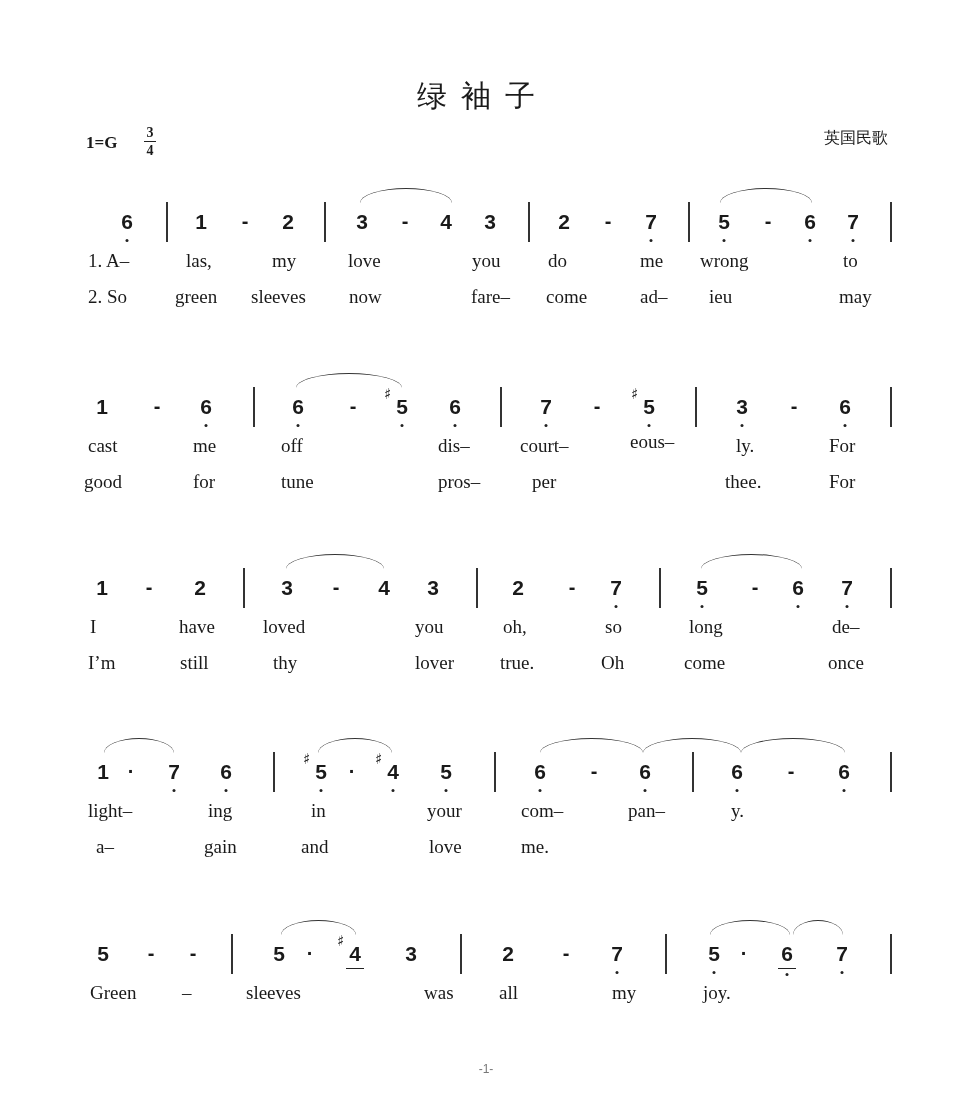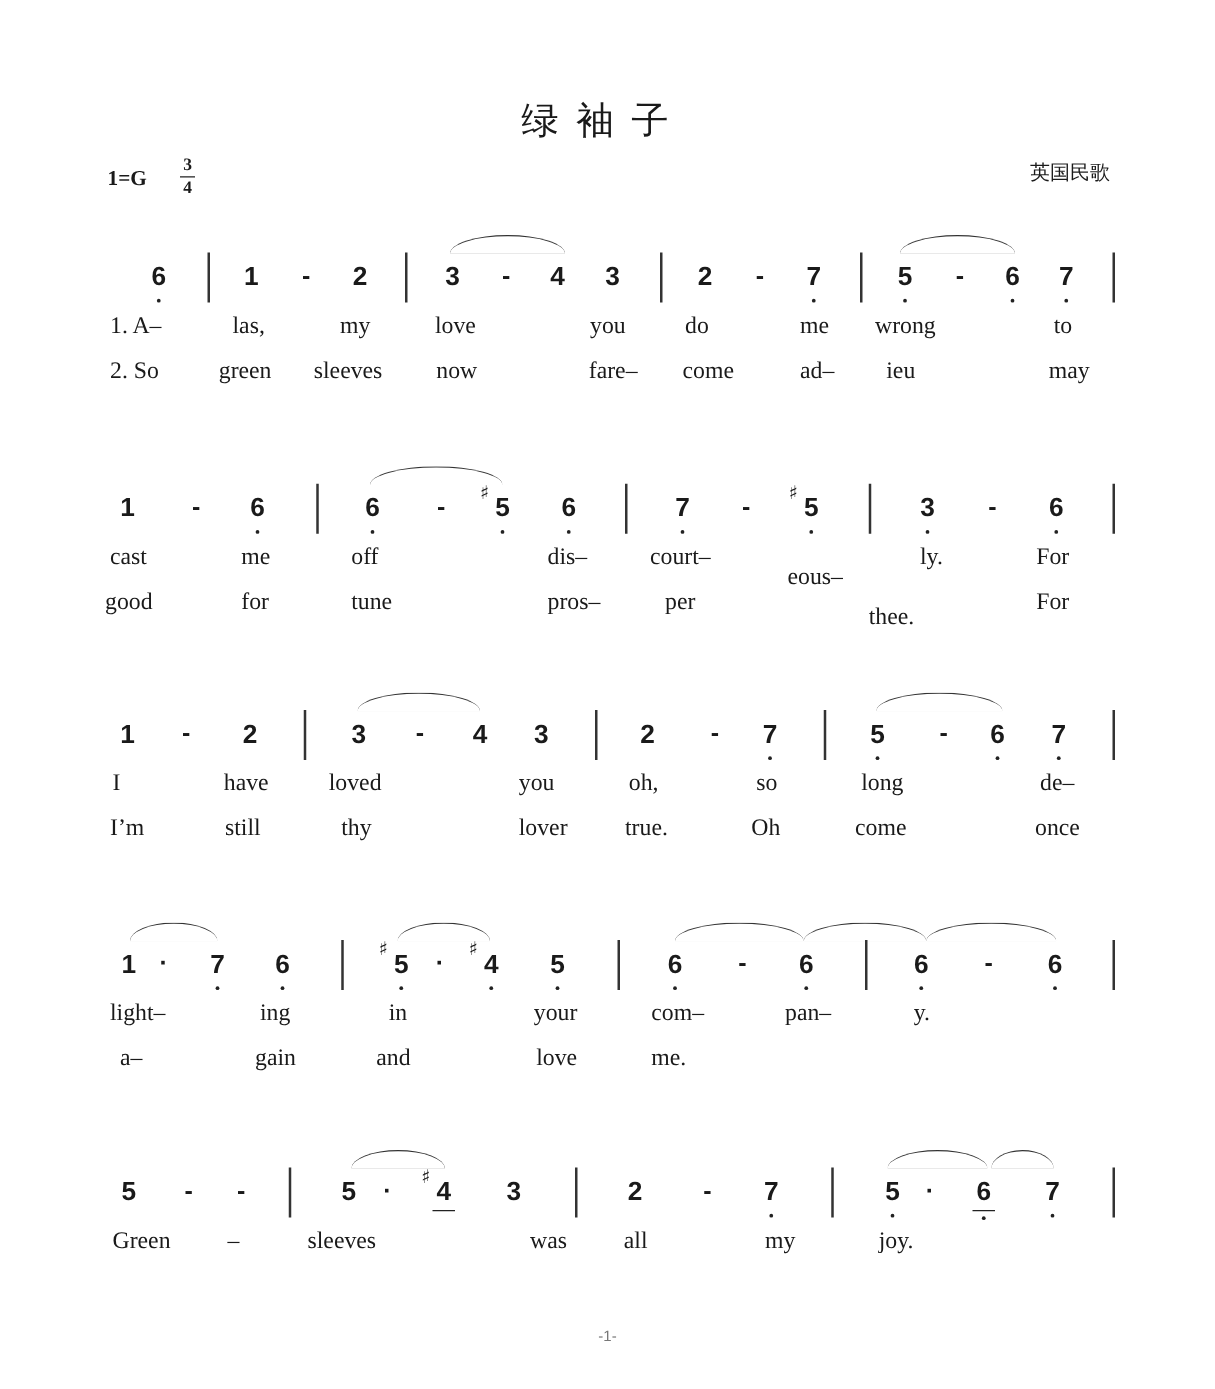--- a/index.html
+++ b/index.html
@@ -94,29 +94,29 @@
       <div class="bar" style="left: 695px; top: -8px;"></div>
       <div class="n" style="left: 742px; top: 0px;"><span>3</span><span class="dot"></span></div>
       <div class="dash" style="left: 794px; top: 0px;">-</div>
       <div class="n" style="left: 845px; top: 0px;"><span>6</span><span class="dot"></span></div>
       <div class="bar" style="left: 890px; top: -8px;"></div>
       <div class="ly" style="left: 88px; top: 40px;">cast</div>
       <div class="ly" style="left: 193px; top: 40px;">me</div>
       <div class="ly" style="left: 281px; top: 40px;">off</div>
       <div class="ly" style="left: 438px; top: 40px;">dis–</div>
       <div class="ly" style="left: 520px; top: 40px;">court–</div>
-      <div class="ly" style="left: 630px; top: 56px;">eous–</div>
+      <div class="ly" style="left: 630px; top: 36px;">eous–</div>
       <div class="ly" style="left: 736px; top: 40px;">ly.</div>
       <div class="ly" style="left: 829px; top: 40px;">For</div>
       <div class="ly" style="left: 84px; top: 76px;">good</div>
       <div class="ly" style="left: 193px; top: 76px;">for</div>
       <div class="ly" style="left: 281px; top: 76px;">tune</div>
       <div class="ly" style="left: 438px; top: 76px; text-align: right;">pros–</div>
       <div class="ly" style="left: 532px; top: 76px;">per</div>
-      <div class="ly" style="left: 695px; top: 76px; margin-top: 12px;">thee.</div>
+      <div class="ly" style="left: 725px; top: 76px;">thee.</div>
       <div class="ly" style="left: 829px; top: 76px;">For</div>
     </div>
     <div class="row" style="top: 576px;">
       <div class="slur" style="left: 286px; width: 98px; top: -22px;"></div>
       <div class="slur" style="left: 701px; width: 101px; top: -22px;"></div>
       <div class="n" style="left: 102px; top: 0px;"><span>1</span></div>
       <div class="dash" style="left: 149px; top: 0px;">-</div>
       <div class="n" style="left: 200px; top: 0px;"><span>2</span></div>
       <div class="bar" style="left: 243px; top: -8px;"></div>
       <div class="n" style="left: 287px; top: 0px;"><span>3</span></div>

